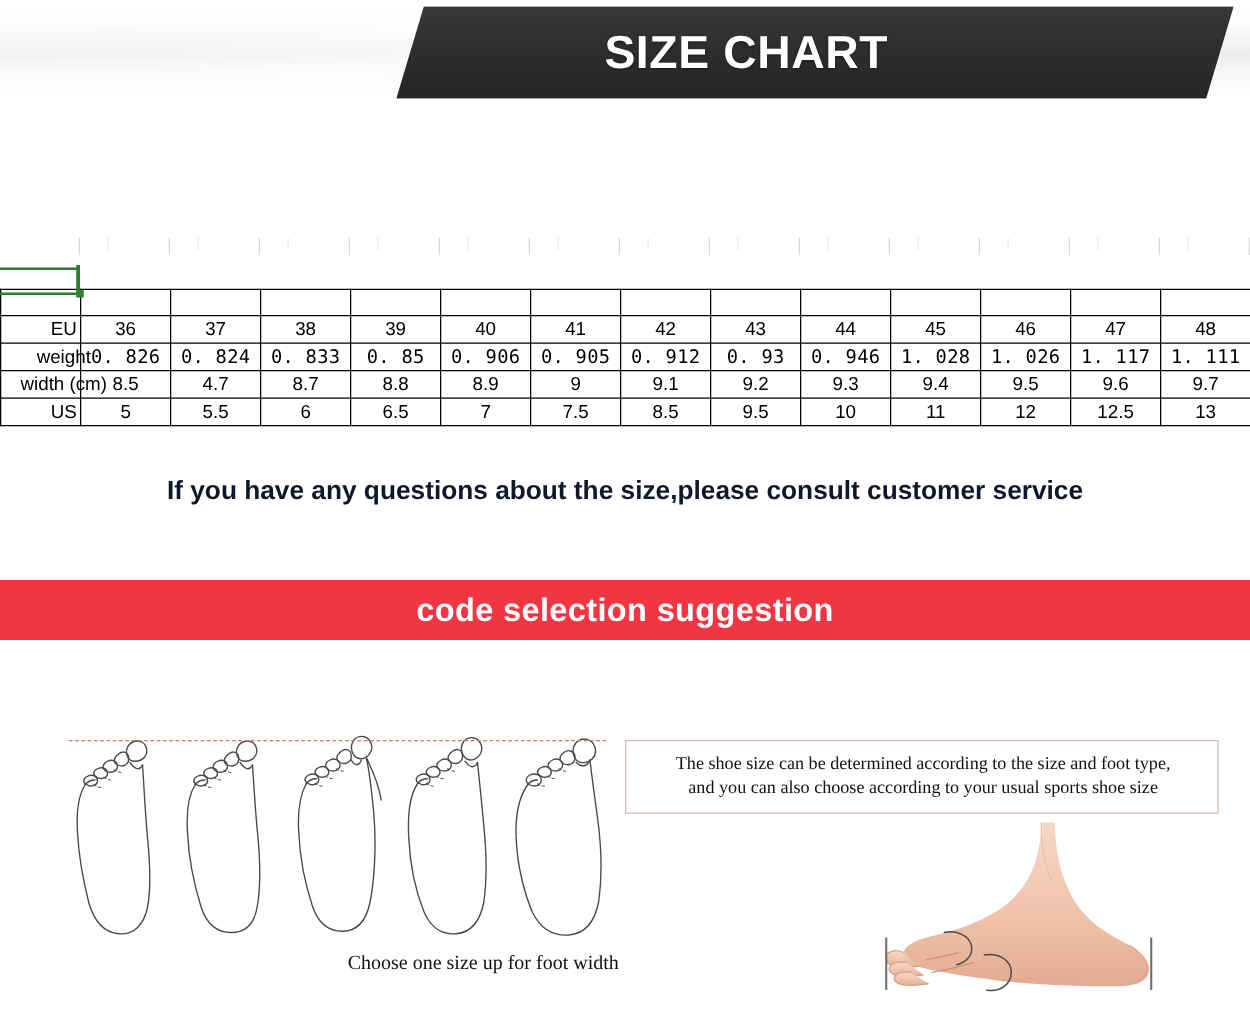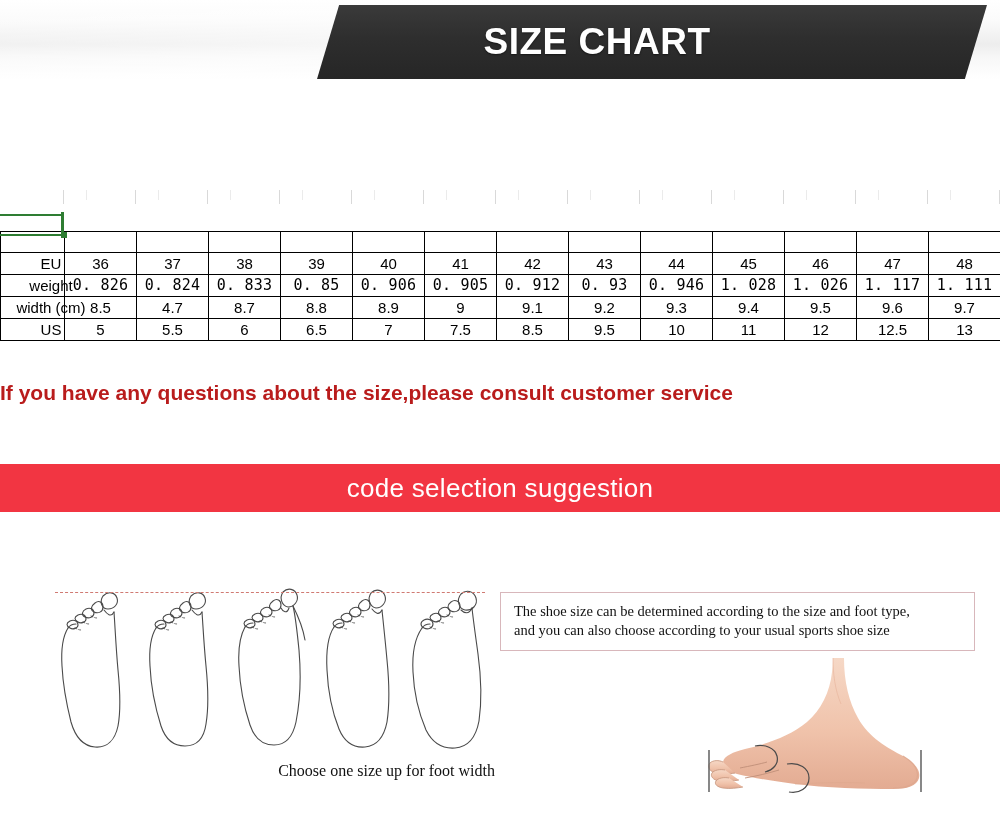--- a/index.html
+++ b/index.html
@@ -184,42 +184,43 @@
     background: #2e7d32;
     z-index: 6;
   }
 
   
   .consult {
     position: absolute;
     left: 0;
     top: 381px;
     width: 1000px;
+    text-align: center;
     font-size: 21px;
     font-weight: 700;
-    color: #b91c1c;
+    color: #0f172a;
     font-family: "Liberation Sans", sans-serif;
   }
 
   
   .redbar {
     position: absolute;
     left: 0px;
     top: 464px;
     width: 1000px;
     height: 48px;
     background: #F23542;
     display: flex;
     align-items: center;
     justify-content: center;
   }
   .redbar-text {
     color: #ffffff;
     font-size: 26px;
-    font-weight: 400;
+    font-weight: 700;
     font-family: "Liberation Sans", sans-serif;
     letter-spacing: 0.3px;
   }
 
   
   .feet-area {
     position: absolute;
     left: 45px;
     top: 570px;
     width: 450px;
@@ -247,20 +248,21 @@
   
   .notebox {
     position: absolute;
     left: 500px;
     top: 592px;
     width: 475px;
     padding: 9px 11px 10px 13px;
     border: 1px solid #d8b7bb;
     box-sizing: border-box;
     background: #ffffff;
+    text-align: center;
   }
   .notebox p {
     margin: 0;
     font-family: "Liberation Serif", serif;
     font-size: 14.5px;
     line-height: 19px;
     color: #111111;
   }
 
   

